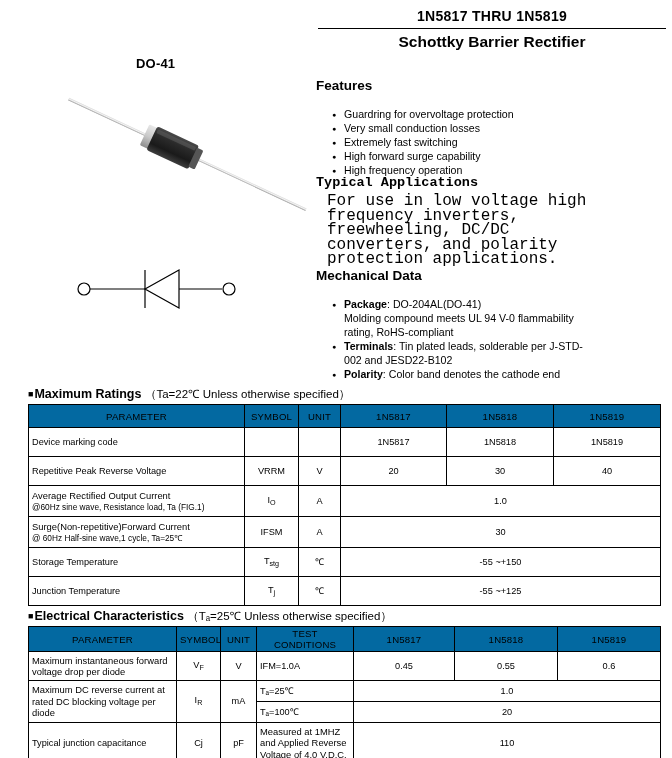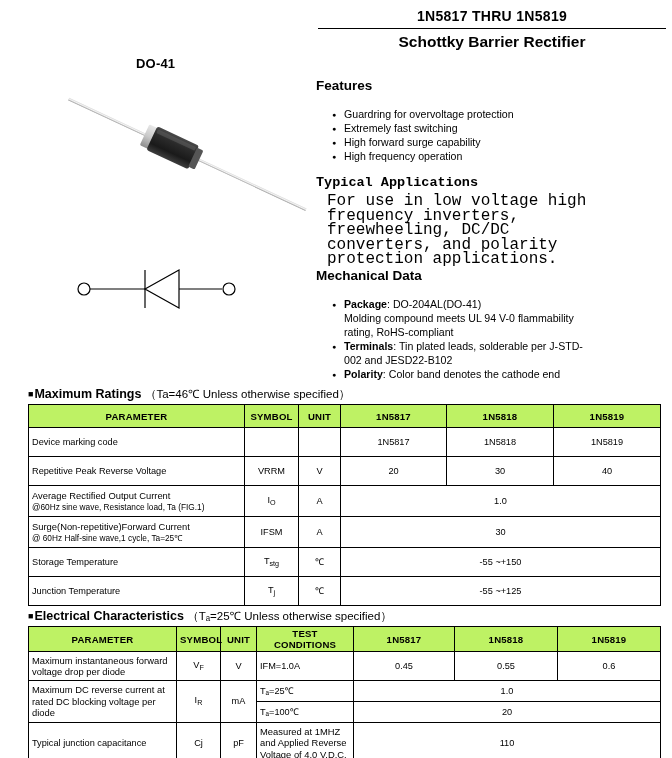--- a/index.html
+++ b/index.html
@@ -144,23 +144,23 @@
   }
   table.ds td, table.ds th {
     border: 1px solid #000;
     font-size: 9.2px;
     font-weight: normal;
     padding: 1px 3px;
     vertical-align: middle;
     line-height: 11px;
   }
   table.ds thead th {
-    background: #bef264;
+    background: #0369a1;
     text-align: center;
-    font-weight: bold;
+    font-weight: normal;
     font-size: 9.6px;
     height: 20px;
     letter-spacing: 0.2px;
   }
   td.param {
     text-align: left;
     padding-left: 5px;
   }
   td.ctr { text-align: center; }
   .sub {
@@ -233,20 +233,21 @@
     <polygon points="73,31 107,12 107,50" fill="none"></polygon>
     <line x1="107" y1="31" x2="150" y2="31"></line>
     <circle cx="157" cy="31" r="6"></circle>
   </g>
 </svg>
 
 <div class="block" id="features-block">
   <h2>Features</h2>
   <ul class="bullets">
     <li>Guardring for overvoltage protection</li>
+    <li>Very small conduction losses</li>
     <li>Extremely fast switching</li>
     <li>High forward surge capability</li>
     <li>High frequency operation</li>
   </ul>
 </div>
 
 <div class="block" id="apps-block">
   <h2>Typical  Applications</h2>
   <div class="para">For use in low voltage high frequency inverters, freewheeling, DC/DC converters, and polarity protection applications.</div>
 </div>
@@ -257,21 +258,21 @@
     <li><b>Package</b><span>: DO-204AL(DO-41)</span></li>
     <li class="cont">Molding compound meets UL 94 V-0 flammability</li>
     <li class="cont">rating, RoHS-compliant</li>
     <li><b>Terminals</b><span>: Tin plated leads, solderable  per  J-STD-</span></li>
     <li class="cont">002 and JESD22-B102</li>
     <li><b>Polarity</b><span>: Color band denotes the cathode end</span></li>
   </ul>
 </div>
 
 <div class="sec-title" id="mr-title">
-  <span class="sq">■</span><span>Maximum Ratings</span> <span class="cond">（Ta=46℃ Unless otherwise specified）</span>
+  <span class="sq">■</span><span>Maximum Ratings</span> <span class="cond">（Ta=22℃ Unless otherwise specified）</span>
 </div>
 
 <table class="ds" id="mr-table">
   <colgroup>
     <col style="width:216px">
       <col style="width:54px">
       <col style="width:42px">
     <col style="width:106px">
       <col style="width:107px">
       <col style="width:107px">

